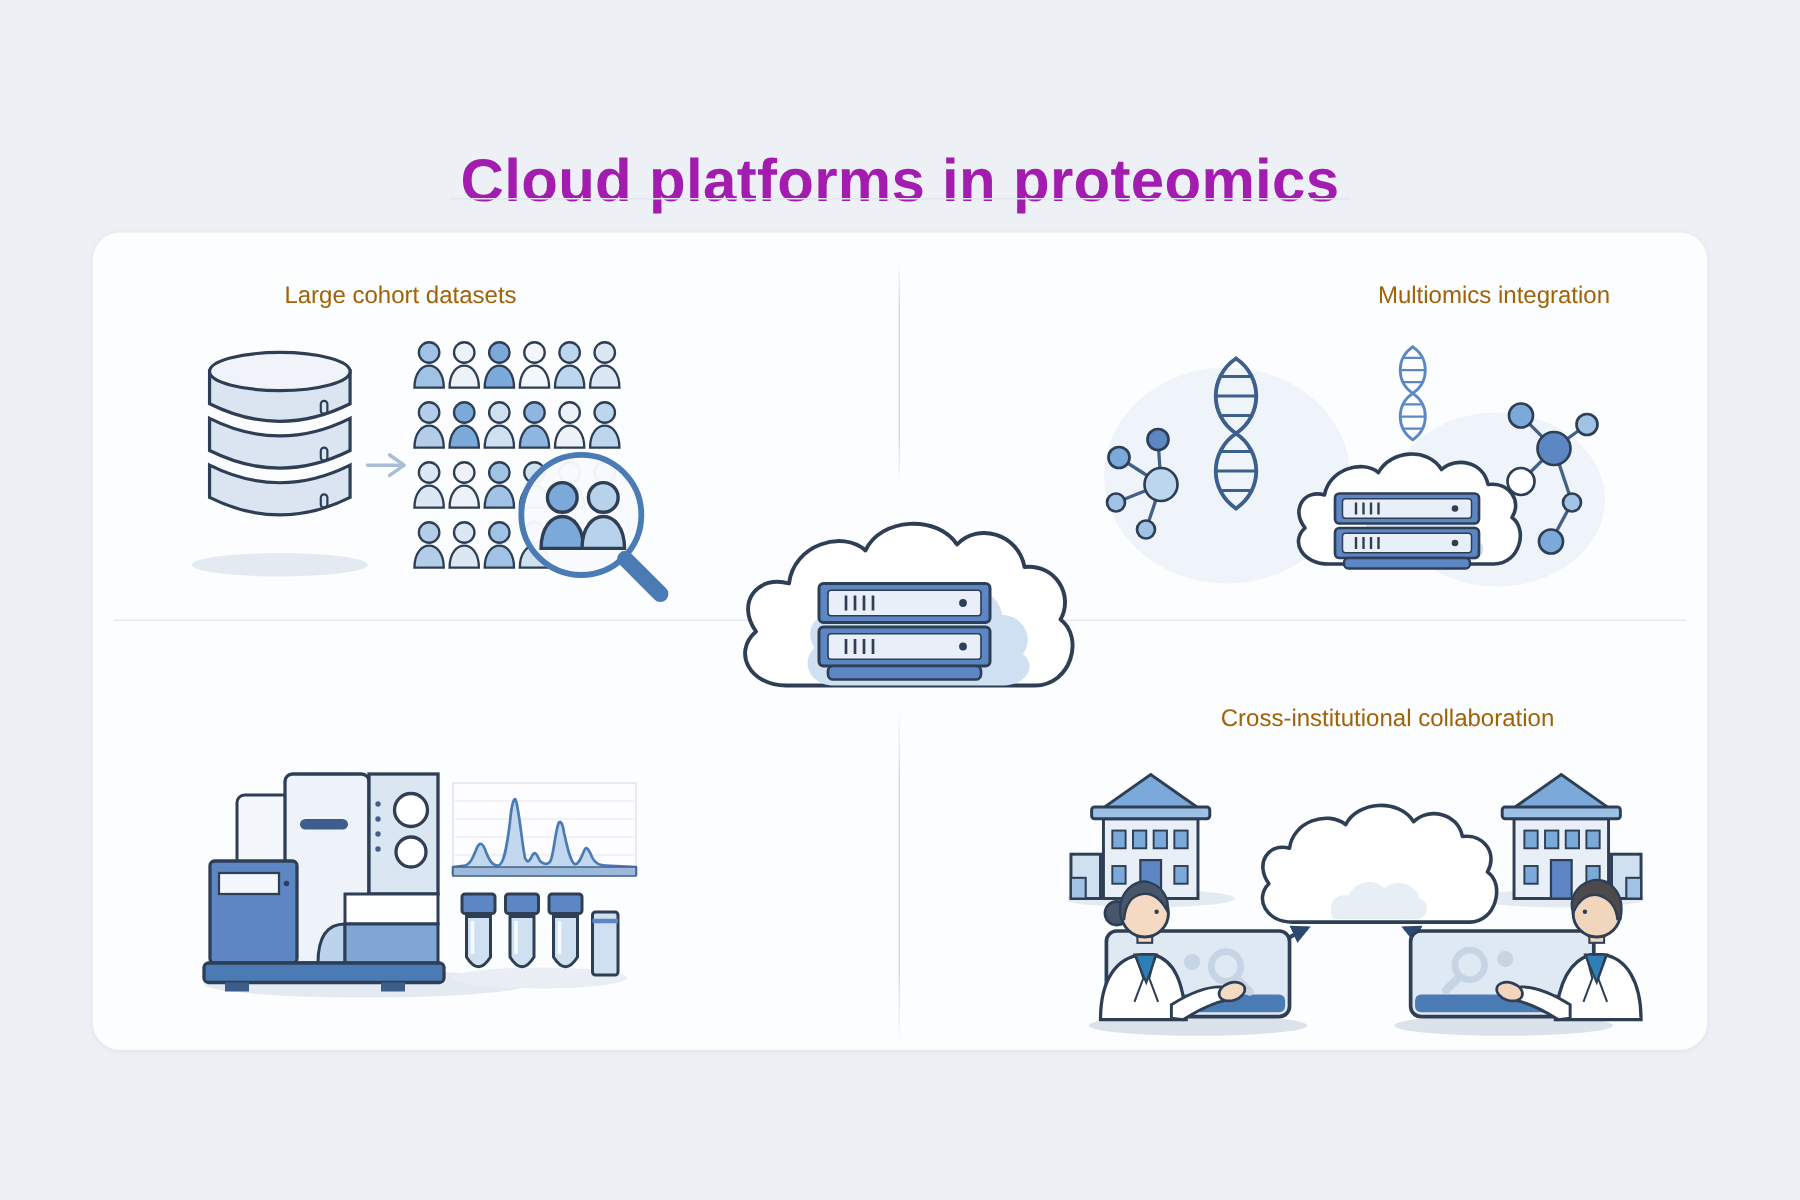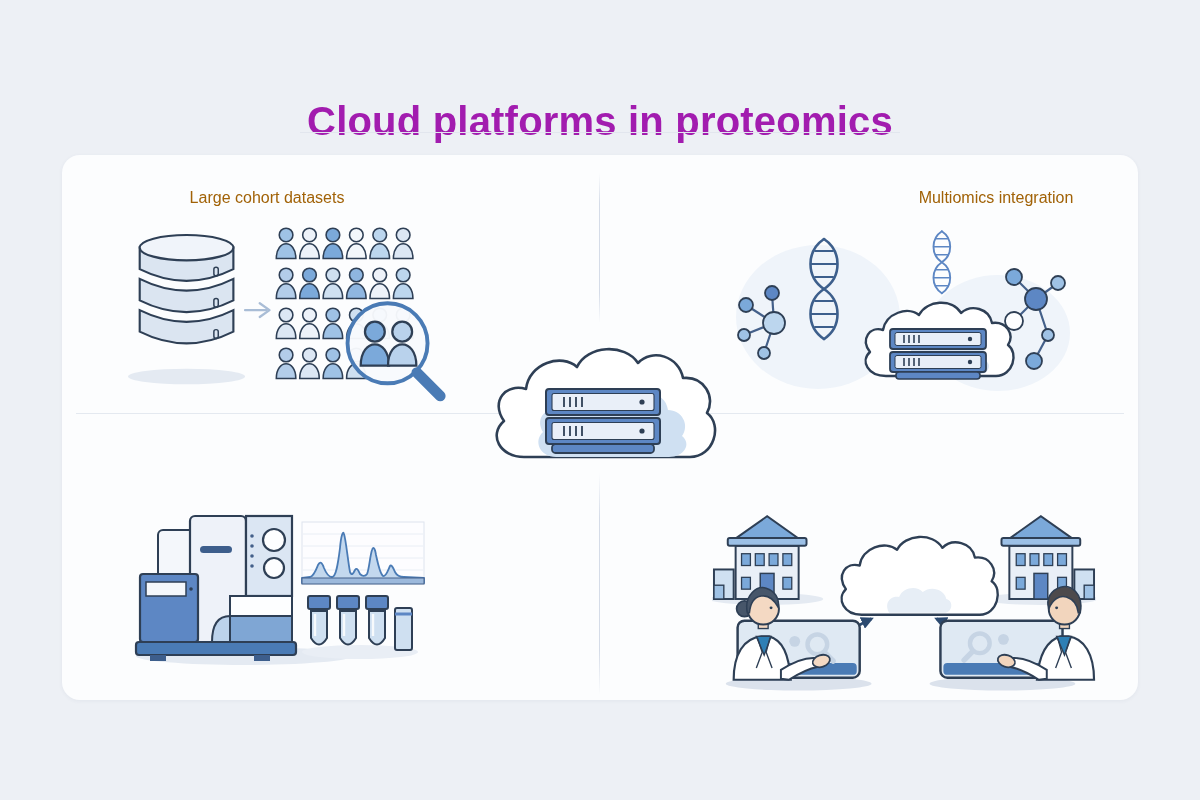--- a/index.html
+++ b/index.html
@@ -51,20 +51,21 @@
   <div class="title-rule"></div>
 
   <div class="card">
 
     <div class="divider-h"></div>
     <div class="divider-v top"></div>
     <div class="divider-v bottom"></div>
 
     <div class="qlabel" style="left:205px;top:34px;">Large cohort datasets</div>
     <div class="qlabel" style="left:901px;top:34px;margin-left:33px;">Multiomics integration</div>
+    <div class="qlabel" style="left:863px;top:316px;">Cross-institutional collaboration</div>
 
     <div class="illus" style="left:66px;top:72px;">
       <svg width="322" height="176" viewBox="0 0 330 178">
         <defs>
           <g id="person" stroke="#2e3f55" stroke-width="1.6">
             <circle cx="0" cy="-11" r="7"></circle>
             <path d="M-10,13 C-10,3 -5,-2 0,-2 C5,-2 10,3 10,13 Z"></path>
           </g>
         </defs>
 

